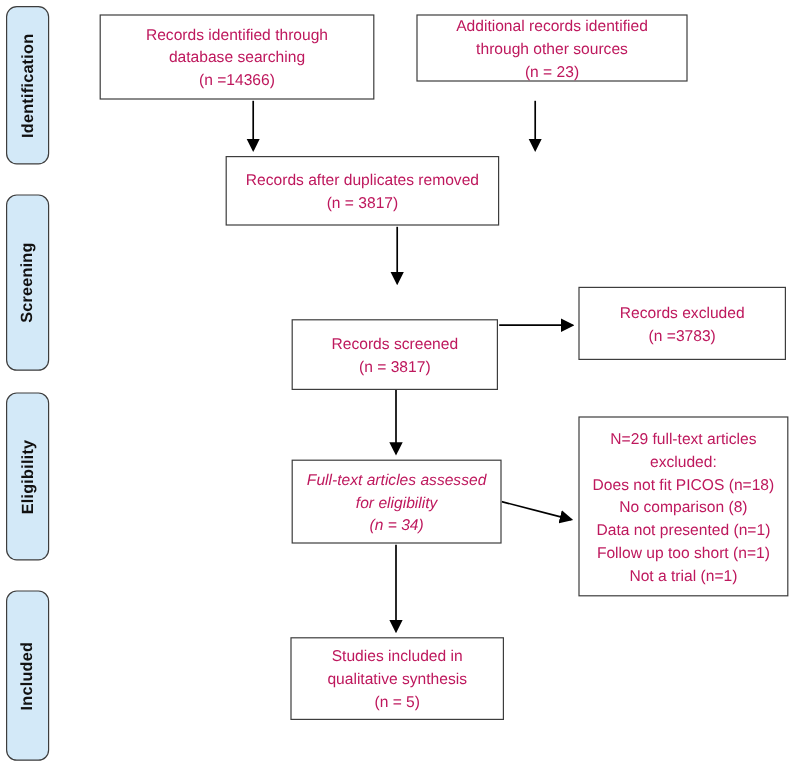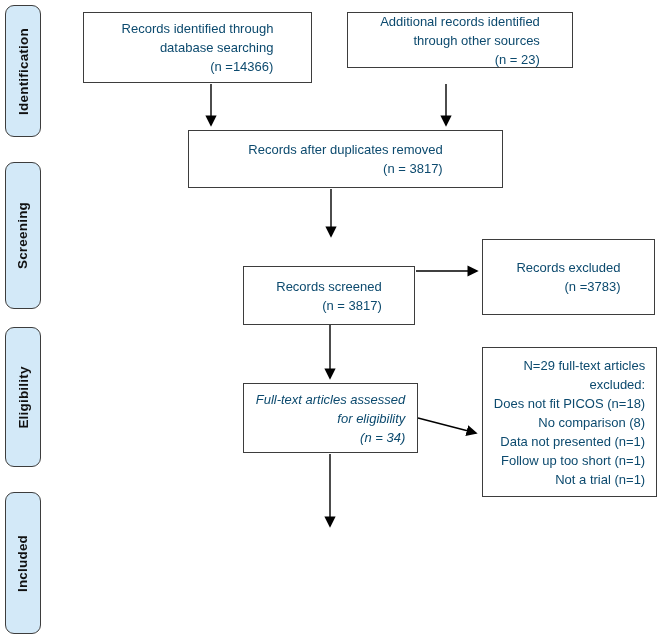--- a/index.html
+++ b/index.html
@@ -49,22 +49,21 @@
     display: flex;
     align-items: center;
     justify-content: center;
     text-align: center;
     padding: 2px 4px;
   }
   .node-text {
     white-space: pre-line;
     font-size: 13px;
     line-height: 19px;
-    color: #0c4a6e;
-    text-align: right;
+    color: #be185d;
   }
 </style>
 </head>
 <body>
 
 <div class="canvas">
 
   <svg class="arrows" width="661" height="636" viewBox="0 0 661 636" aria-hidden="true">
     <defs>
       <marker id="ah" viewBox="0 0 10 10" refX="8.5" refY="5" markerWidth="8" markerHeight="8" orient="auto-start-reverse">
@@ -101,45 +100,50 @@
 database searching
 (n =14366)</span>
   </div>
 
   <div class="node" style="left:347px; top:12px; width:226px; height:56px;">
     <span class="node-text">Additional records identified
 through other sources
 (n = 23)</span>
   </div>
 
-  <div class="node" style="left:188px; top:130px; width:315px; height:58px;">
+  <div class="node" style="left:188px; top:130px; width:228px; height:58px;">
     <span class="node-text">Records after duplicates removed
 (n = 3817)</span>
   </div>
 
   <div class="node" style="left:243px; top:241px; width:172px; height:59px;margin-top:25px;">
     <span class="node-text">Records screened
 (n = 3817)</span>
   </div>
 
-  <div class="node" style="left:482px; top:239px; width:173px; height:76px;">
+  <div class="node" style="left:482px; top:239px; width:173px; height:61px;">
     <span class="node-text">Records excluded
 (n =3783)</span>
   </div>
 
   <div class="node" style="left:243px; top:383px; width:175px; height:70px;font-style:italic;">
     <span class="node-text">Full-text articles assessed
 for eligibility
 (n = 34)</span>
   </div>
 
   <div class="node" style="left:482px; top:347px; width:175px; height:150px;">
     <span class="node-text">N=29 full-text articles
 excluded:
 Does not fit PICOS (n=18)
 No comparison (8)
 Data not presented (n=1)
 Follow up too short (n=1)
 Not a trial (n=1)</span>
   </div>
 
+  <div class="node" style="left:242px; top:531px; width:178px; height:69px;">
+    <span class="node-text">Studies included in
+qualitative synthesis
+(n = 5)</span>
+  </div>
 
 </div>
 
 </body></html>

